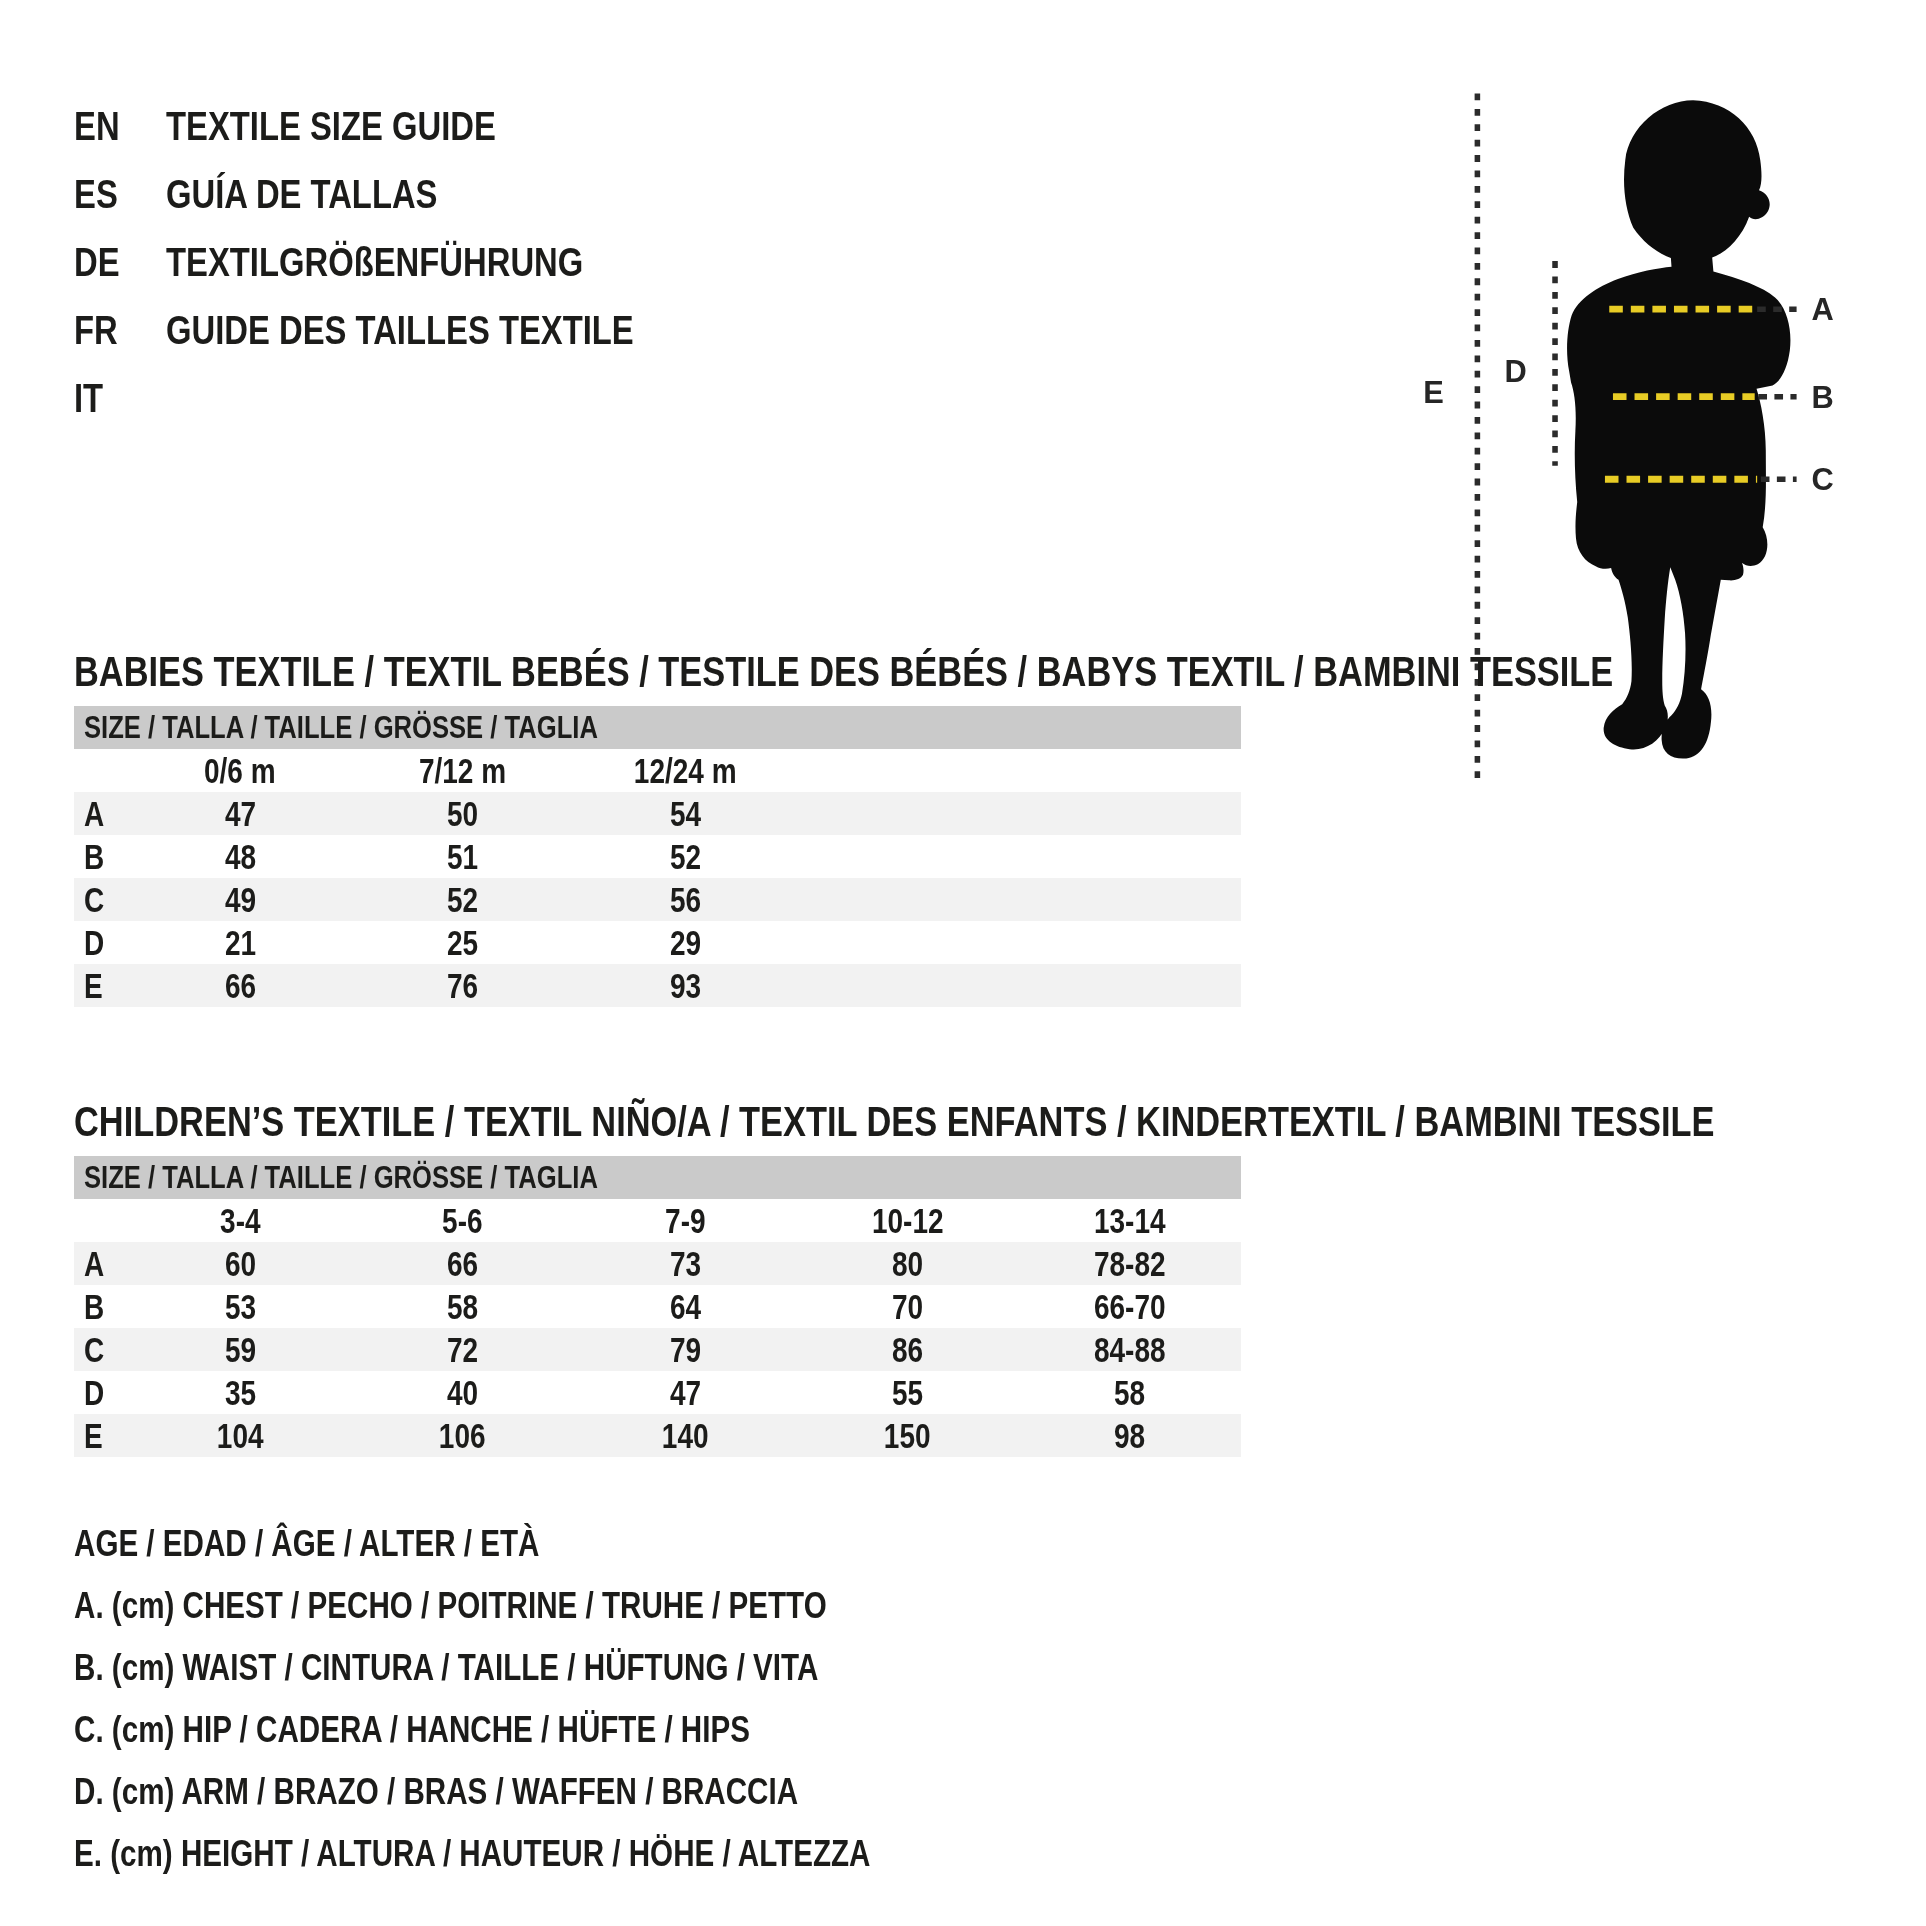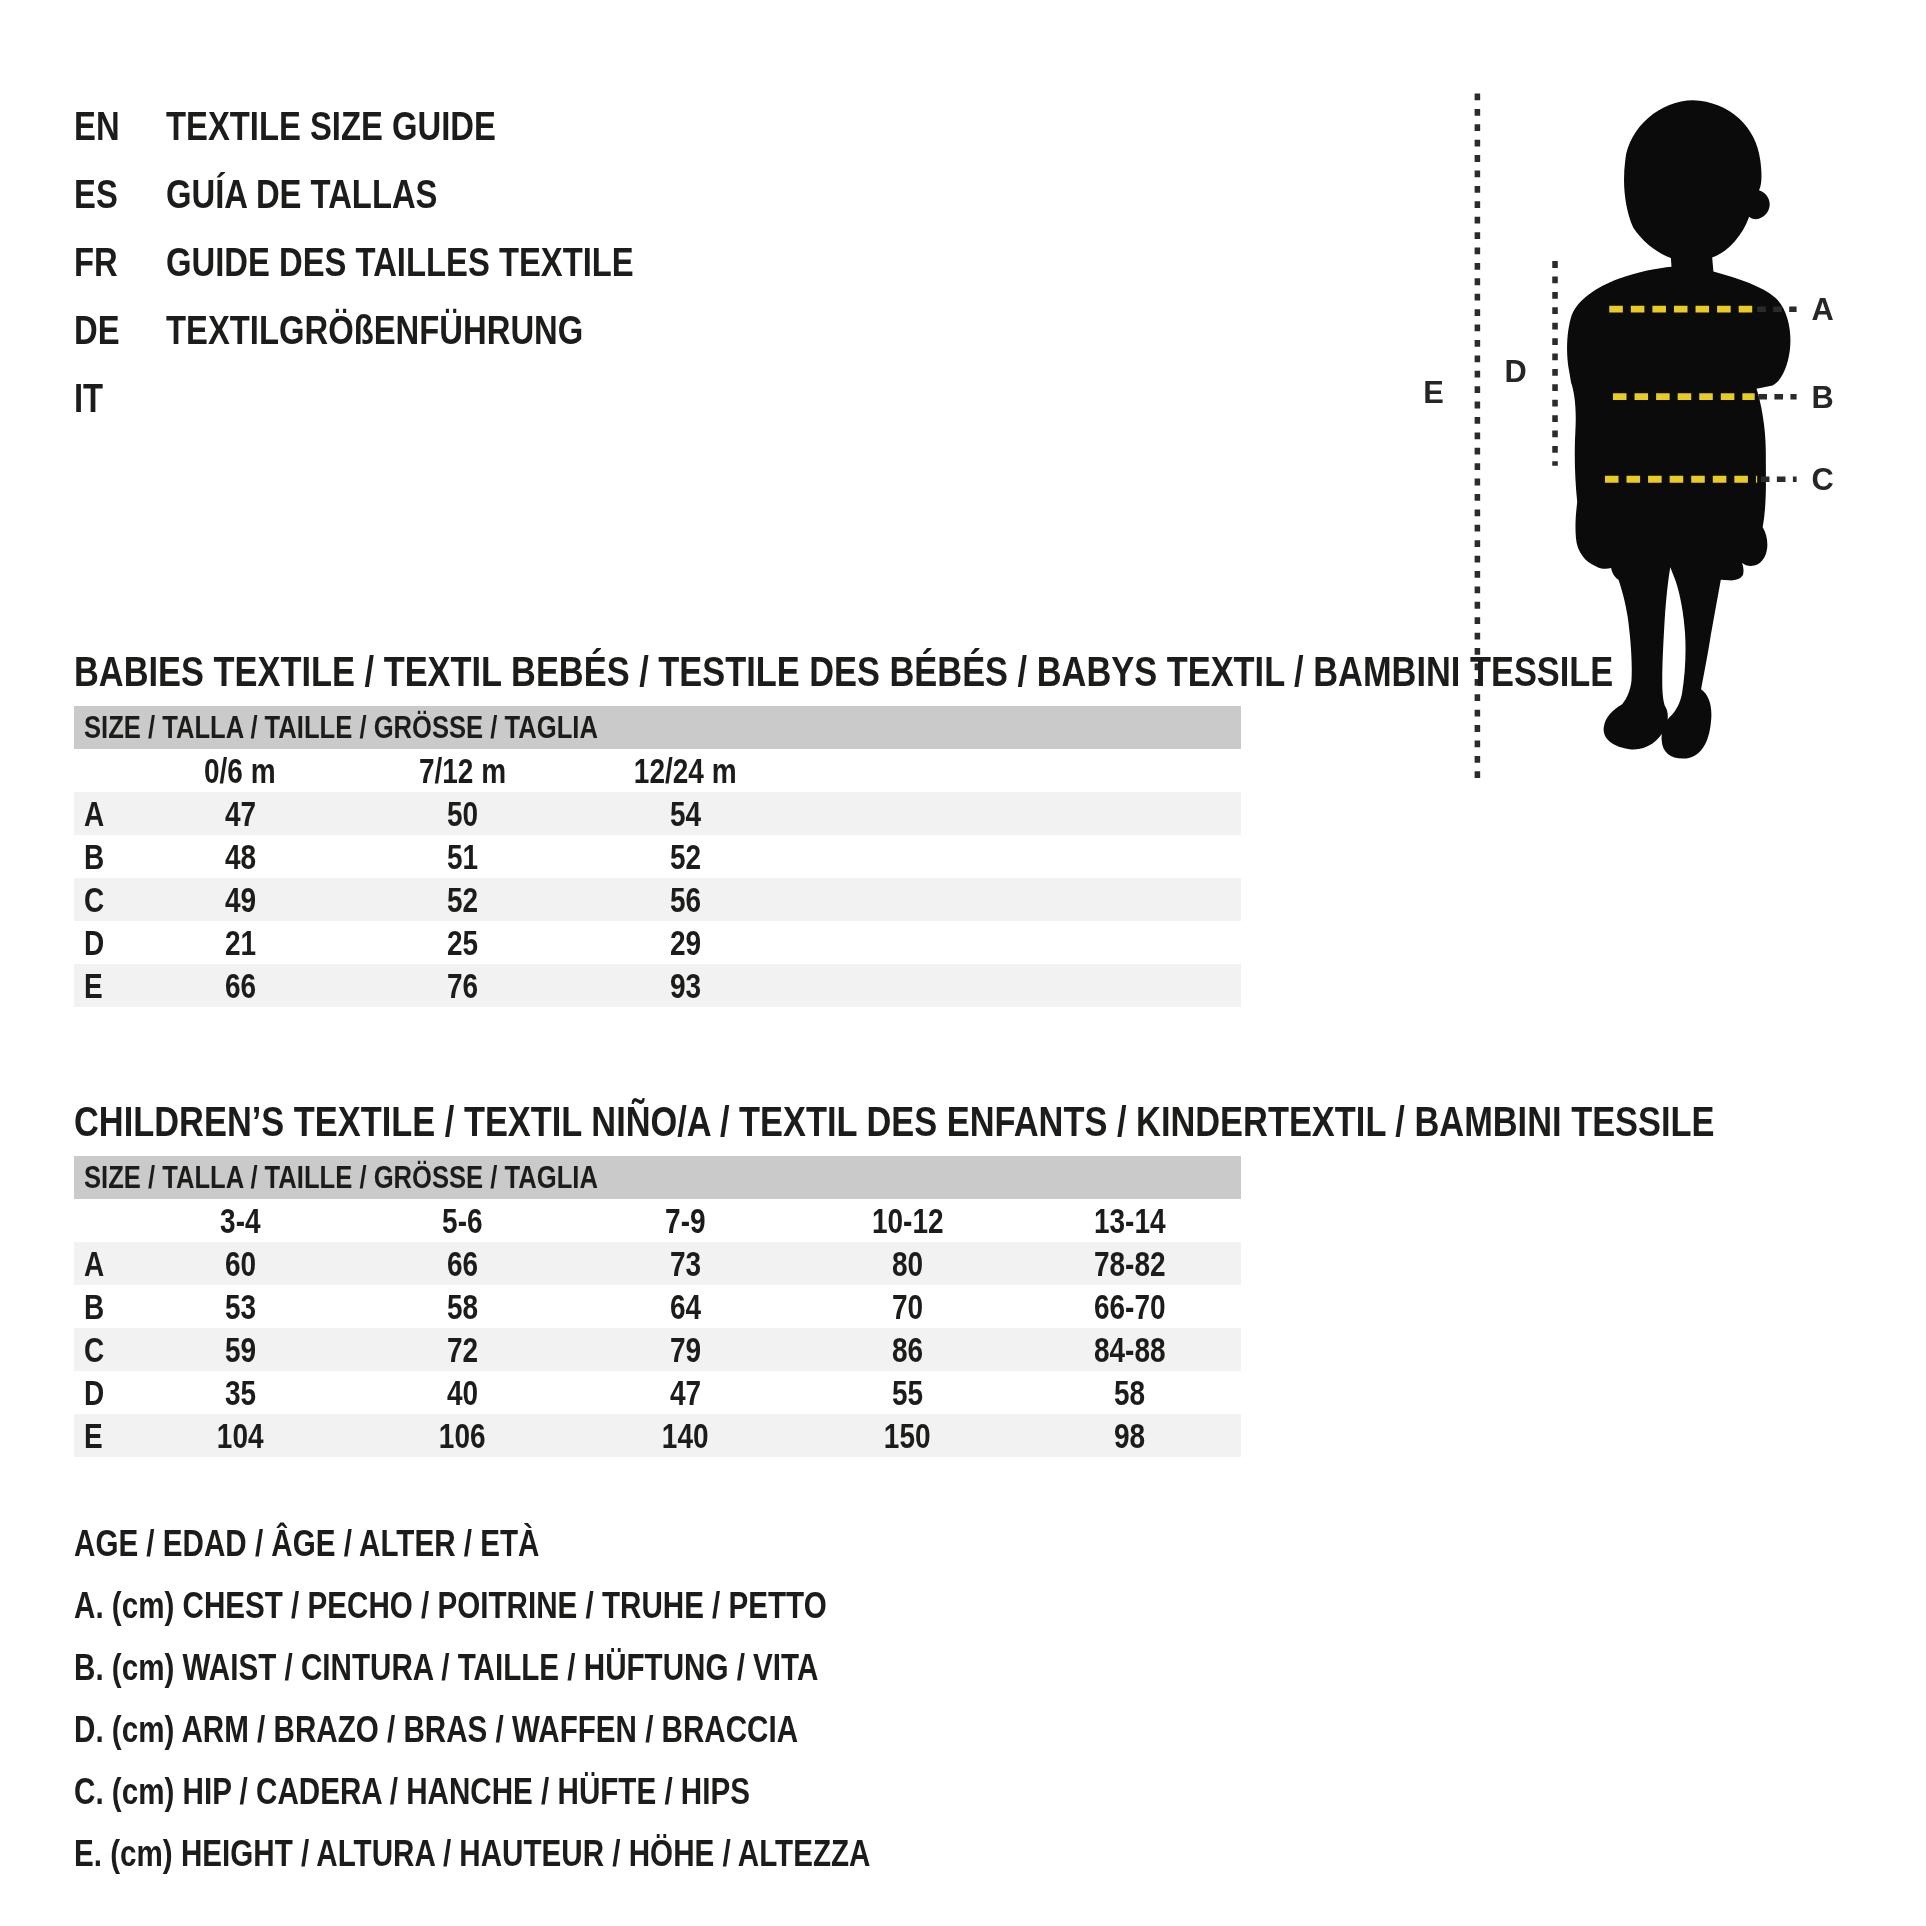--- a/index.html
+++ b/index.html
@@ -39,26 +39,26 @@
 <div class="abs lang-block">
   <div class="lang-row">
     <span class="lang-code"><span class="cond">EN</span></span>
     <span class="lang-label"><span class="cond">TEXTILE SIZE GUIDE</span></span>
   </div>
   <div class="lang-row">
     <span class="lang-code"><span class="cond">ES</span></span>
     <span class="lang-label"><span class="cond">GUÍA DE TALLAS</span></span>
   </div>
   <div class="lang-row">
+    <span class="lang-code"><span class="cond">DE</span></span>
+    <span class="lang-label"><span class="cond">TEXTILGRÖßENFÜHRUNG</span></span>
+  </div>
+  <div class="lang-row">
     <span class="lang-code"><span class="cond">FR</span></span>
     <span class="lang-label"><span class="cond">GUIDE DES TAILLES TEXTILE</span></span>
-  </div>
-  <div class="lang-row">
-    <span class="lang-code"><span class="cond">DE</span></span>
-    <span class="lang-label"><span class="cond">TEXTILGRÖßENFÜHRUNG</span></span>
   </div>
   <div class="lang-row">
     <span class="lang-code"><span class="cond">IT</span></span>
   </div>
 </div>
 
 <svg class="abs" style="left:1417px;top:86px;" width="509" height="715" viewBox="2300 140 826 1160">
 
   <line x1="2398" y1="152" x2="2398" y2="1275" stroke="#2b2b2b" stroke-width="9" stroke-dasharray="11 14"></line>
 
@@ -370,22 +370,22 @@
   <div class="legend-row">
       <span class="cond">AGE / EDAD / ÂGE / ALTER / ETÀ</span>
     </div>
   <div class="legend-row">
       <span class="cond">A. (cm) CHEST / PECHO / POITRINE / TRUHE / PETTO</span>
     </div>
   <div class="legend-row">
       <span class="cond">B. (cm) WAIST / CINTURA / TAILLE / HÜFTUNG / VITA</span>
     </div>
   <div class="legend-row">
+      <span class="cond">C. (cm) HIP / CADERA / HANCHE / HÜFTE / HIPS</span>
+    </div>
+  <div class="legend-row">
       <span class="cond">D. (cm) ARM / BRAZO / BRAS / WAFFEN / BRACCIA</span>
     </div>
   <div class="legend-row">
-      <span class="cond">C. (cm) HIP / CADERA / HANCHE / HÜFTE / HIPS</span>
-    </div>
-  <div class="legend-row">
       <span class="cond">E. (cm) HEIGHT / ALTURA / HAUTEUR / HÖHE / ALTEZZA</span>
     </div>
 </div>
 
 
 </body></html>

